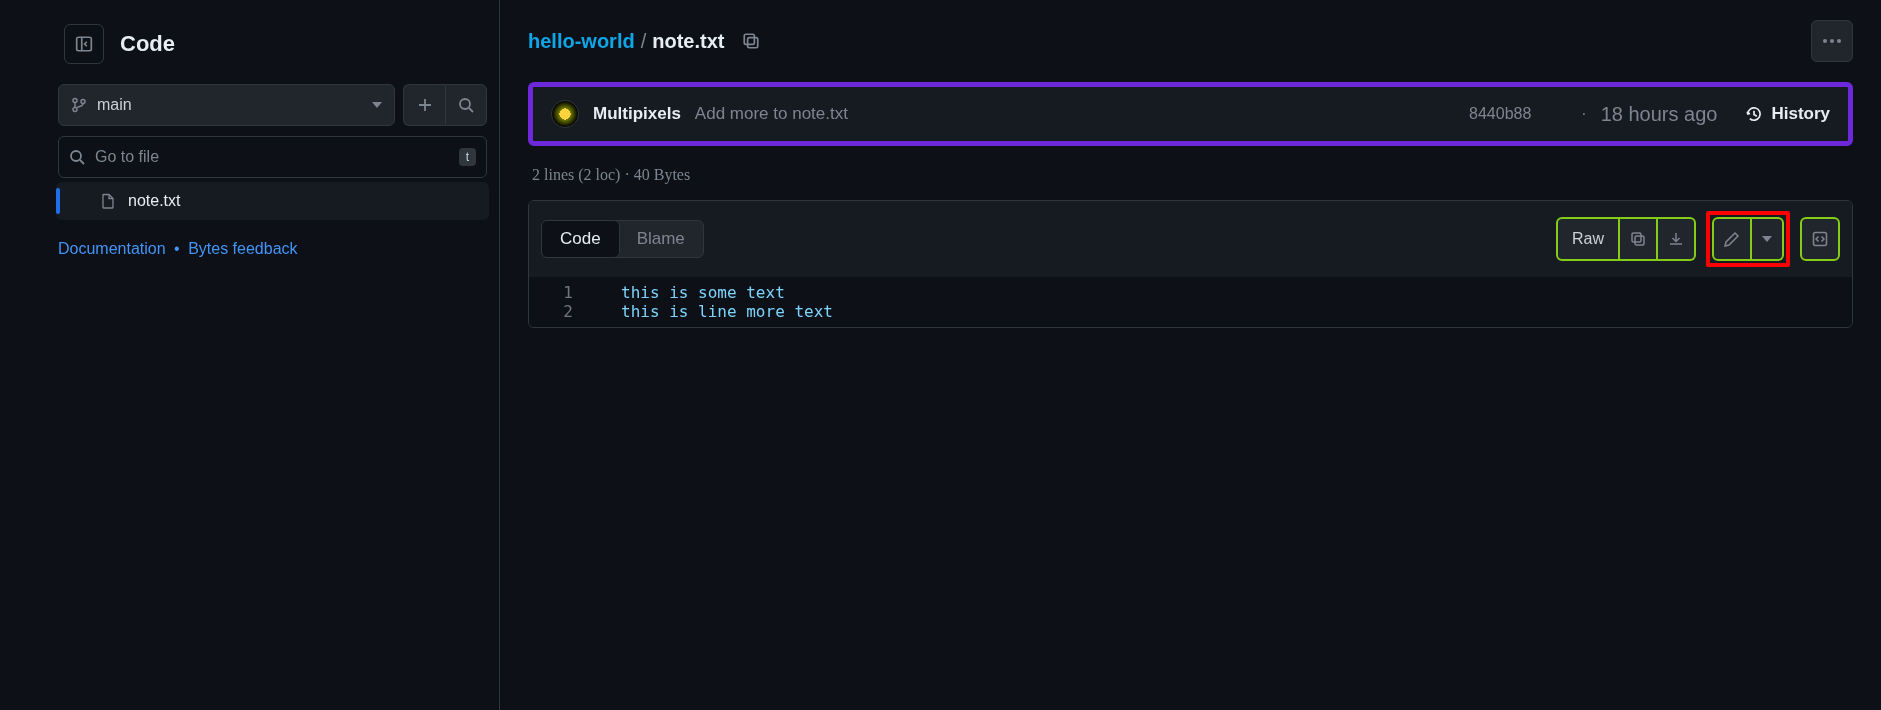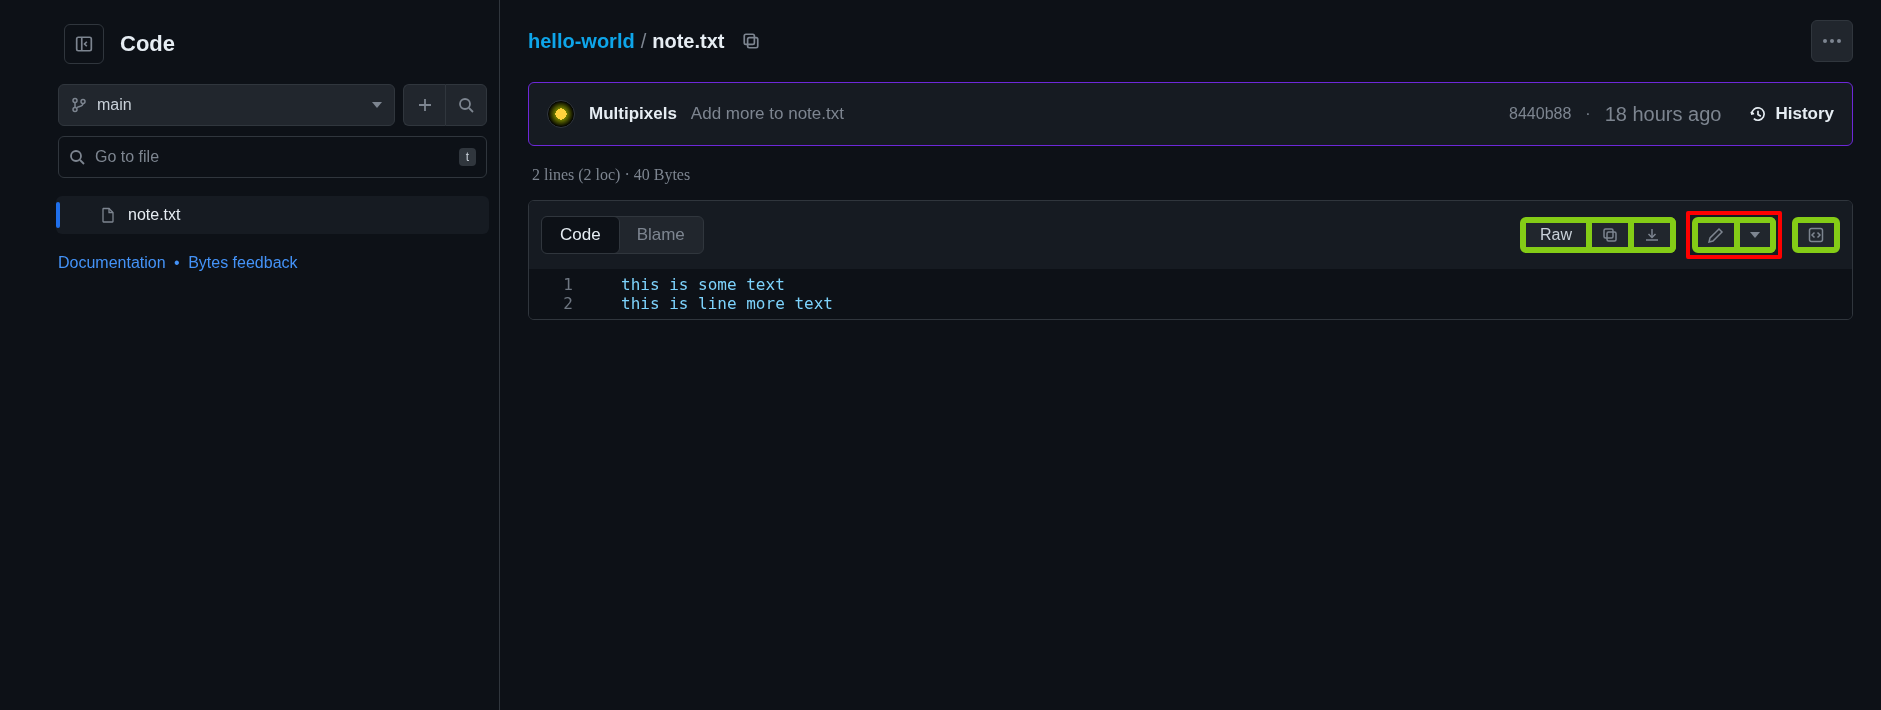--- a/index.html
+++ b/index.html
@@ -54,21 +54,21 @@
   width: 42px; height: 42px;
   background: #21262d;
   border: 1px solid #30363d;
   display: flex; align-items: center; justify-content: center;
   cursor: pointer;
   color: #7d8590;
 }
 .btn-group { display: flex; }
 .btn-group .icon-btn:first-child { border-radius: 6px 0 0 6px; border-right: none; }
 .btn-group .icon-btn:last-child { border-radius: 0 6px 6px 0; }
-.search-wrap { padding: 0 2px; margin-bottom: 14px; }
+.search-wrap { padding: 0 2px; }
 .search-box {
   height: 42px;
   background: #0d1117;
   border: 1px solid #30363d;
   border-radius: 6px;
   display: flex; align-items: center;
   padding: 0 10px;
   gap: 10px;
   color: #7d8590;
 }
@@ -125,38 +125,38 @@
   width: 42px; height: 42px;
   background: #21262d;
   border: 1px solid #30363d;
   border-radius: 6px;
   display: flex; align-items: center; justify-content: center;
   cursor: pointer;
   color: #7d8590;
 }
 .commit-bar {
   background: #161b22;
-  border: 1px solid #6d28d9;
+  border: 5px solid #6d28d9;
   border-radius: 6px;
   height: 64px;
   display: flex; align-items: center;
   padding: 0 18px;
   gap: 14px;
   margin-bottom: 14px;
 }
 .avatar {
   width: 28px; height: 28px;
   border-radius: 50%;
   background: radial-gradient(circle at 50% 50%, #ffd33d 30%, #6e7b00 31%, #000 70%);
   border: 1px solid #30363d;
 }
 .author { font-weight: 600; font-size: 17px; color:#e6edf3; }
 .commit-msg { color: #7d8590; font-size: 17px; }
 .commit-spacer { flex: 1; }
-.sha { color: #7d8590; font-size: 16px; }
+.sha { color: #7d8590; font-size: 16px; margin-left: 36px; }
 .reltime { color: #7d8590; font-size: 20px; }
 .history-link { display: flex; align-items: center; gap: 8px; font-weight: 600; font-size: 17px; color: #e6edf3; cursor: pointer; margin-left: 14px; }
 .file-stats {
   font-family: Liberation Serif, serif;
   color: #7d8590;
   font-size: 16px;
   padding: 6px 4px 16px 4px;
 }
 .file-box {
   border: 1px solid #30363d;
@@ -180,23 +180,23 @@
 }
 .tab.active {
   background: #0d1117;
   color: #e6edf3;
   border: 1px solid #30363d;
   border-radius: 6px;
   margin: -1px;
 }
 .toolbar-spacer { flex: 1; }
 .toolbar-btn {
-  height: 36px;
+  height: 44px;
   background: #21262d;
-  border: 6px solid #84cc16;
+  border: 2px solid #84cc16;
   display: flex; align-items: center; justify-content: center;
   cursor: pointer;
   color: #7d8590;
   padding: 0 10px;
 }
 .toolbar-btn.text { font-size: 16px; color: #c9d1d9; padding: 0 14px; }
 .tg { display: flex; }
 .tg .toolbar-btn:first-child { border-radius: 6px 0 0 6px; }
 .tg .toolbar-btn:last-child { border-radius: 0 6px 6px 0; }
 .tg .toolbar-btn + .toolbar-btn { border-left: none; }

